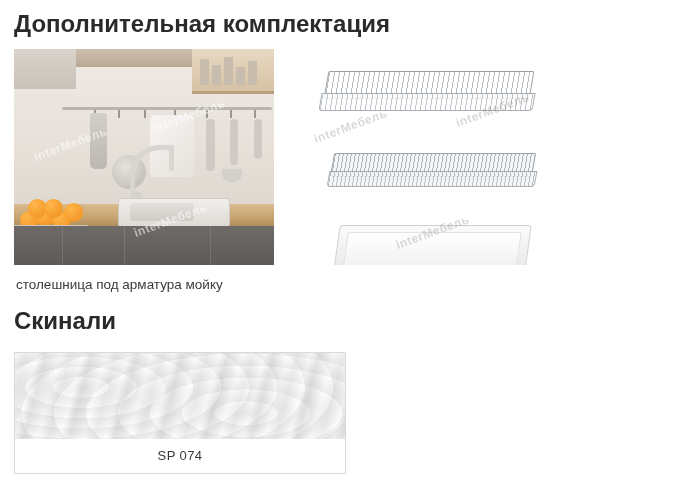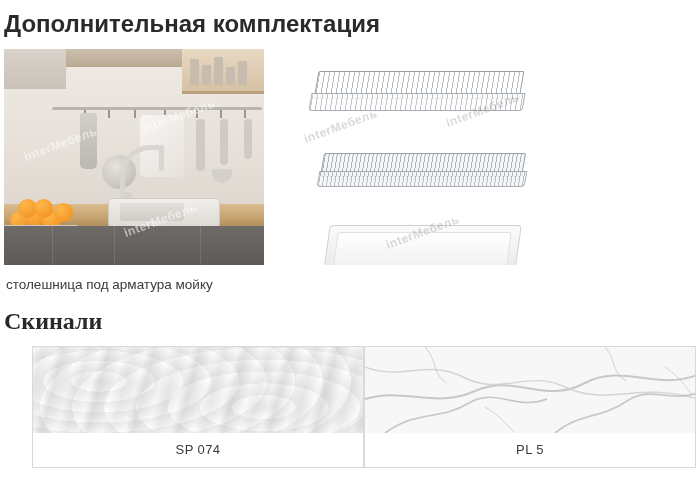--- a/index.html
+++ b/index.html
@@ -13,36 +13,35 @@
     font-family: "Liberation Sans", sans-serif;
     color: #333333;
     overflow: hidden;
     position: relative;
   }
   .page {
     width: 700px;
     height: 500px;
     position: relative;
     box-sizing: border-box;
-    padding: 0 4px;
+    padding: 0 14px;
   }
 
   .section-title {
     font-size: 24px;
     font-weight: bold;
     color: #2a2a2a;
     letter-spacing: 0px;
     margin: 0;
     padding-top: 10px;
     padding-bottom: 10px;
     line-height: 1.2;
   }
   .section-title.second {
     padding-top: 14px;
-    font-family: Liberation Serif, serif;
   }
 
   .cards-row {
     display: flex;
     gap: 24px;
     align-items: flex-start;
   }
   .card {
     width: 260px;
   }
@@ -269,21 +268,21 @@
     left: 8px; top: 6px; right: 8px; bottom: 8px;
     border: 1px solid #e2e2e2;
     border-radius: 3px;
     background: linear-gradient(180deg, #ffffff, #f0f0f0);
   }
 
   
   .skinali-row {
     display: flex;
     gap: 0;
-    justify-content: flex-end;
+    margin-top: 6px;
   }
   .skin-card {
     width: 332px;
     border: 1px solid #d9d9d9;
     box-sizing: border-box;
     background: #fff;
   }
   .skin-img {
     height: 86px;
     position: relative;
@@ -408,31 +407,15 @@
   <h1 class="section-title second">Скинали</h1>
 
   <div class="skinali-row">
     <div class="skin-card">
       <div class="skin-img">
         <div class="skin-wave"></div>
       </div>
       <div class="skin-caption">SP 074</div>
     </div>
 
-    <div class="skin-card">
-      <div class="skin-img">
-        <div class="skin-marble">
-          <svg width="332" height="86" viewBox="0 0 332 86" preserveAspectRatio="none">
-            <rect x="0" y="0" width="332" height="86" fill="#f7f7f7"></rect>
-            <path d="M0,52 C40,40 70,62 110,44 C150,26 180,58 220,36 C258,16 290,44 332,28" stroke="#b9bcc0" stroke-width="2" fill="none" opacity="0.8"></path>
-            <path d="M0,20 C36,34 62,12 98,30 C136,50 162,22 200,40 C242,60 276,34 332,52" stroke="#c9ccd0" stroke-width="1.4" fill="none" opacity="0.8"></path>
-            <path d="M20,86 C54,62 74,74 104,56 C132,40 150,64 182,52" stroke="#aeb2b6" stroke-width="1.6" fill="none" opacity="0.7"></path>
-            <path d="M190,86 C214,66 236,72 262,54 C286,38 306,56 332,46" stroke="#b4b8bc" stroke-width="1.8" fill="none" opacity="0.7"></path>
-            <path d="M60,0 C74,16 66,26 82,36 M240,0 C252,14 246,26 262,34" stroke="#c4c7ca" stroke-width="1" fill="none" opacity="0.8"></path>
-            <path d="M120,60 C134,68 140,76 150,86 M300,20 C312,28 318,36 326,46" stroke="#c0c3c6" stroke-width="1" fill="none" opacity="0.7"></path>
-          </svg>
-        </div>
-      </div>
-      <div class="skin-caption">PL 5</div>
-    </div>
   </div>
 
 </div>
 
 </body></html>

